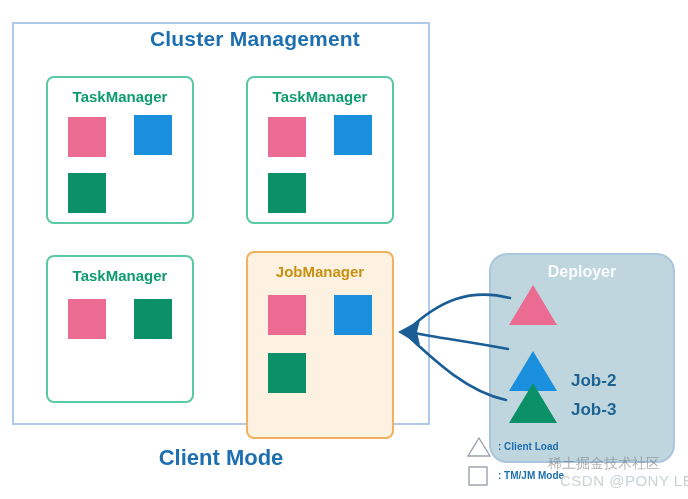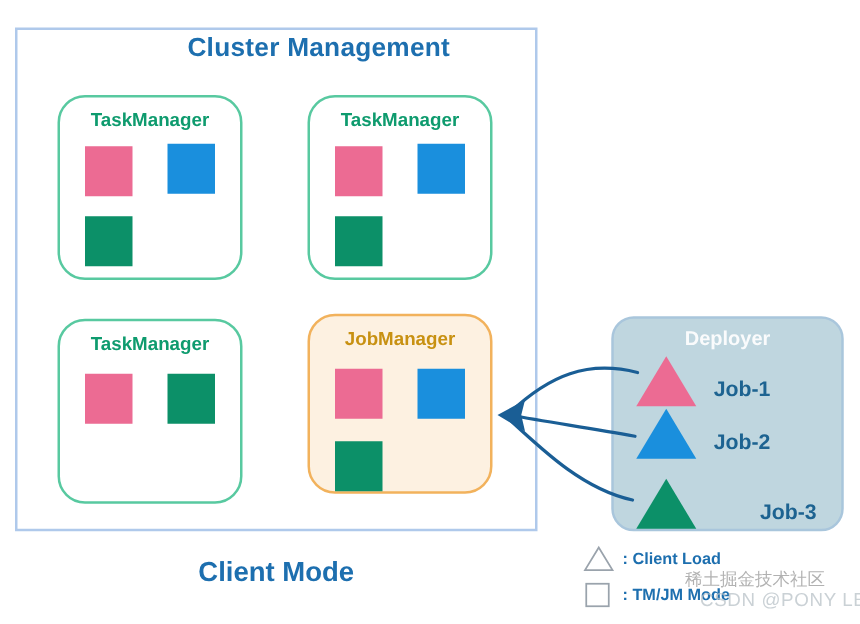--- a/index.html
+++ b/index.html
@@ -38,21 +38,21 @@
     font-size: 21px;
     font-weight: bold;
     color: #1D6FAF;
     letter-spacing: 0.2px;
   }
 
   
   .mgr-box {
     position: absolute;
     box-sizing: border-box;
-    border-radius: 22px;
+    border-radius: 8px;
   }
   .mgr-box.task {
     border: 2px solid #58C9A0;
     background: #ffffff;
   }
   .mgr-box.job {
     border: 2px solid #F2B25C;
     background: #FDF1E1;
   }
   .mgr-label {
@@ -87,21 +87,21 @@
     font-weight: bold;
     color: #1D6FAF;
   }
 
   
   .deployer-panel {
     position: absolute;
     left: 489px;
     top: 253px;
     width: 186px;
-    height: 172px;
+    height: 210px;
     box-sizing: border-box;
     border: 2px solid #A9C6DC;
     border-radius: 18px;
     background: #BFD6DF;
   }
   .deployer-title {
     position: absolute;
     left: 0;
     right: 0;
     top: 8px;
@@ -161,21 +161,21 @@
   }
   .legend-glyph {
     width: 26px;
     height: 22px;
     position: relative;
     flex: 0 0 26px;
   }
   .legend-glyph svg { display: block; }
   .legend-text {
     margin-left: 6px;
-    font-size: 13px;
+    font-size: 10px;
     font-weight: bold;
     color: #1D6FAF;
     white-space: nowrap;
   }
 
   
   .wm {
     position: absolute;
     white-space: nowrap;
     pointer-events: none;
@@ -218,43 +218,42 @@
     <div class="slot blue" style="left:86px; top:37px;"></div>
     <div class="slot green" style="left:20px; top:95px;"></div>
   </div>
 
   <div class="mgr-box task" style="left:46px; top:255px; width:148px; height:148px;">
     <div class="mgr-label task">TaskManager</div>
     <div class="slot pink" style="left:20px; top:42px;"></div>
     <div class="slot green" style="left:86px; top:42px;"></div>
   </div>
 
-  <div class="mgr-box job" style="left:246px; top:251px; width:148px; height:144px;padding-left:28px;">
+  <div class="mgr-box job" style="left:246px; top:251px; width:148px; height:188px;padding-left:28px;">
     <div class="mgr-label job">JobManager</div>
     <div class="slot pink" style="left:20px; top:42px;"></div>
     <div class="slot blue" style="left:86px; top:42px;"></div>
     <div class="slot green" style="left:20px; top:100px;"></div>
   </div>
 
   <div class="session-mode">Client Mode</div>
 
   <div class="deployer-panel">
     <div class="deployer-title">Deployer</div>
 
     <div class="job-row" style="top:28px;">
       <div class="tri pink"></div>
-      <div class="job-label">Job-1</div>
-    </div>
-
-    <div class="job-row" style="top:70px;">
+    </div>
+
+    <div class="job-row" style="top:92px;align-items:flex-end;">
       <div class="tri blue"></div>
       <div class="job-label">Job-2</div>
     </div>
 
-    <div class="job-row" style="top:126px;gap:37px;">
+    <div class="job-row" style="top:126px;">
       <div class="tri green"></div>
       <div class="job-label">Job-3</div>
     </div>
   </div>
 
   <svg class="arrows" viewBox="0 0 688 499">
     <g fill="none" stroke="#1A5E95" stroke-width="2.6" stroke-linecap="round">
       <path d="M510,298 C470,288 440,300 408,330"></path>
       <path d="M508,349 C470,342 440,338 408,332"></path>
       <path d="M506,400 C468,392 436,362 408,336"></path>

